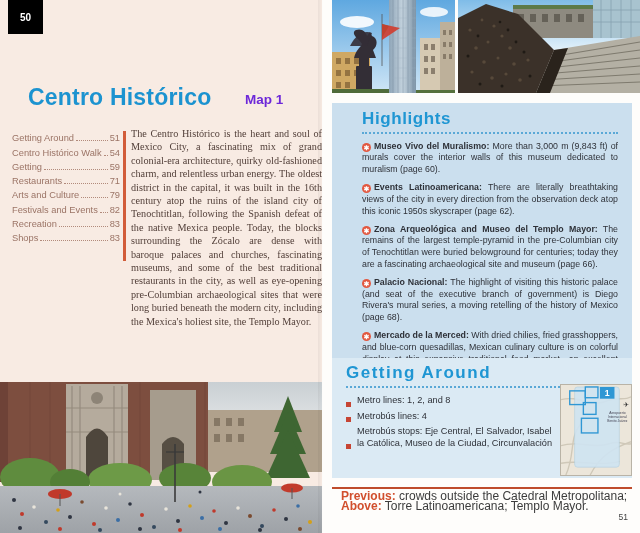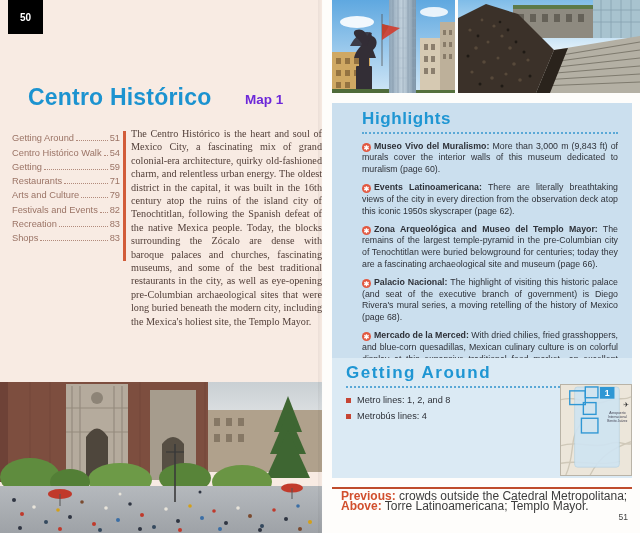--- a/index.html
+++ b/index.html
@@ -43,21 +43,21 @@
                  border-bottom:2px dotted #5aa8d6; padding-bottom:3px; }
   #getting-panel .panel-title { width:218px; letter-spacing:1.5px; }
 
   .hl-item { margin-top:6.5px; font-size:8.8px; line-height:11.7px; color:#2e3138; text-align:justify; }
   .hl-bullet { display:inline-block; width:9px; height:9px; border-radius:50%; background:#e25840;
                color:#fff; font-size:6.5px; line-height:9px; text-align:center; margin-right:3px;
                vertical-align:-1px; font-weight:bold; }
   .hl-name { font-weight:bold; }
 
   #ga-list { margin-top:7px; width:210px; }
-  .ga-item { display:flex; font-size:9.2px; line-height:11.6px; color:#2e3138; margin-bottom:4px; }
+  .ga-item { display:flex; font-size:9.2px; line-height:11.6px; color:#2e3138; margin-bottom:4px;align-items:flex-end; }
   .ga-bullet { flex:0 0 5px; width:5px; height:5px; background:#c64534; margin:3px 6px 0 0; }
 
   #ga-map { position:absolute; left:228px; top:26px; width:72px; height:92px; border:1px solid #b9b3a6; background:#ece6da; }
   #ga-map svg { display:block; width:100%; height:100%; }
 
   #credit-rule { position:absolute; left:10px; top:487px; width:300px; height:1.5px; background:#bf4c2c; }
   #credit { position:absolute; left:3px; top:491px; width:300px; font-size:12px; line-height:10px; color:#3c3c3c;margin-left:16px; }
   .credit-label { color:#d14f2d; font-weight:bold; }
   #rp-pagenum { position:absolute; right:12px; top:512px; font-size:8.5px; color:#444; }
 
@@ -390,20 +390,24 @@
       <div id="ga-list">
 
       <div class="ga-item">
           <span class="ga-bullet"></span>
           <span>Metro lines: 1, 2, and 8</span>
         </div>
           <div class="ga-item">
           <span class="ga-bullet"></span>
           <span>Metrobús lines: 4</span>
         </div>
+          <div class="ga-item">
+          <span class="ga-bullet"></span>
+          <span>Metrobús stops: Eje Central, El Salvador, Isabel la Católica, Museo de la Ciudad, Circunvalación</span>
+        </div>
         </div>
 
       <div id="ga-map">
         <svg viewBox="0 0 72 92" preserveAspectRatio="none">
           <rect width="72" height="92" fill="#ece6da"></rect>
           <g stroke="#cfc8b8" stroke-width="1.4" fill="none">
             <path d="M0,15 C20,10 30,24 48,16 C58,12 66,16 72,12"></path>
             <path d="M5,92 C15,70 8,55 20,40 C26,32 22,20 28,10"></path>
             <path d="M30,92 C40,72 55,64 72,58"></path>
             <path d="M0,62 C18,56 34,66 50,60 C60,56 66,62 72,60"></path>

